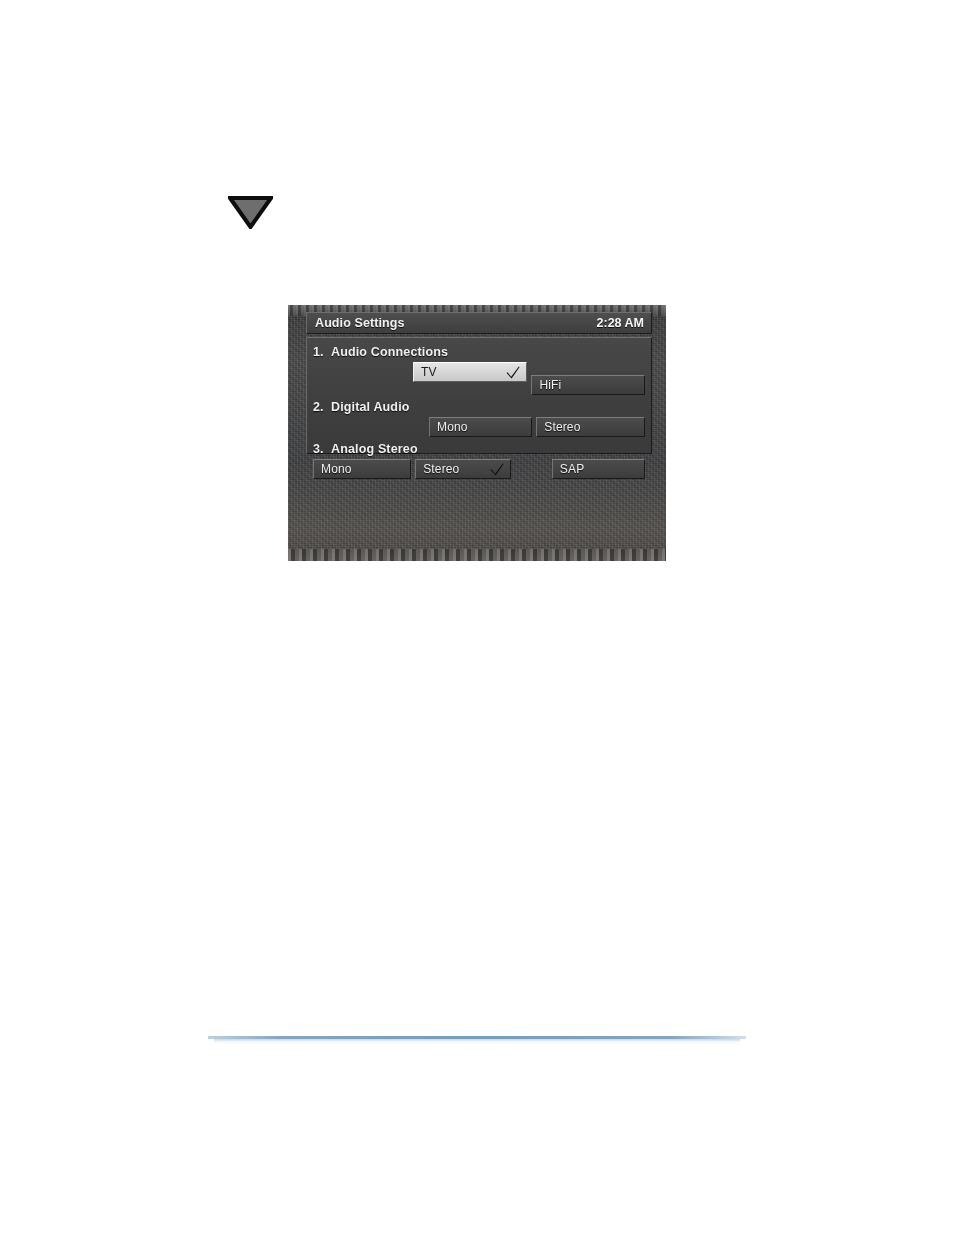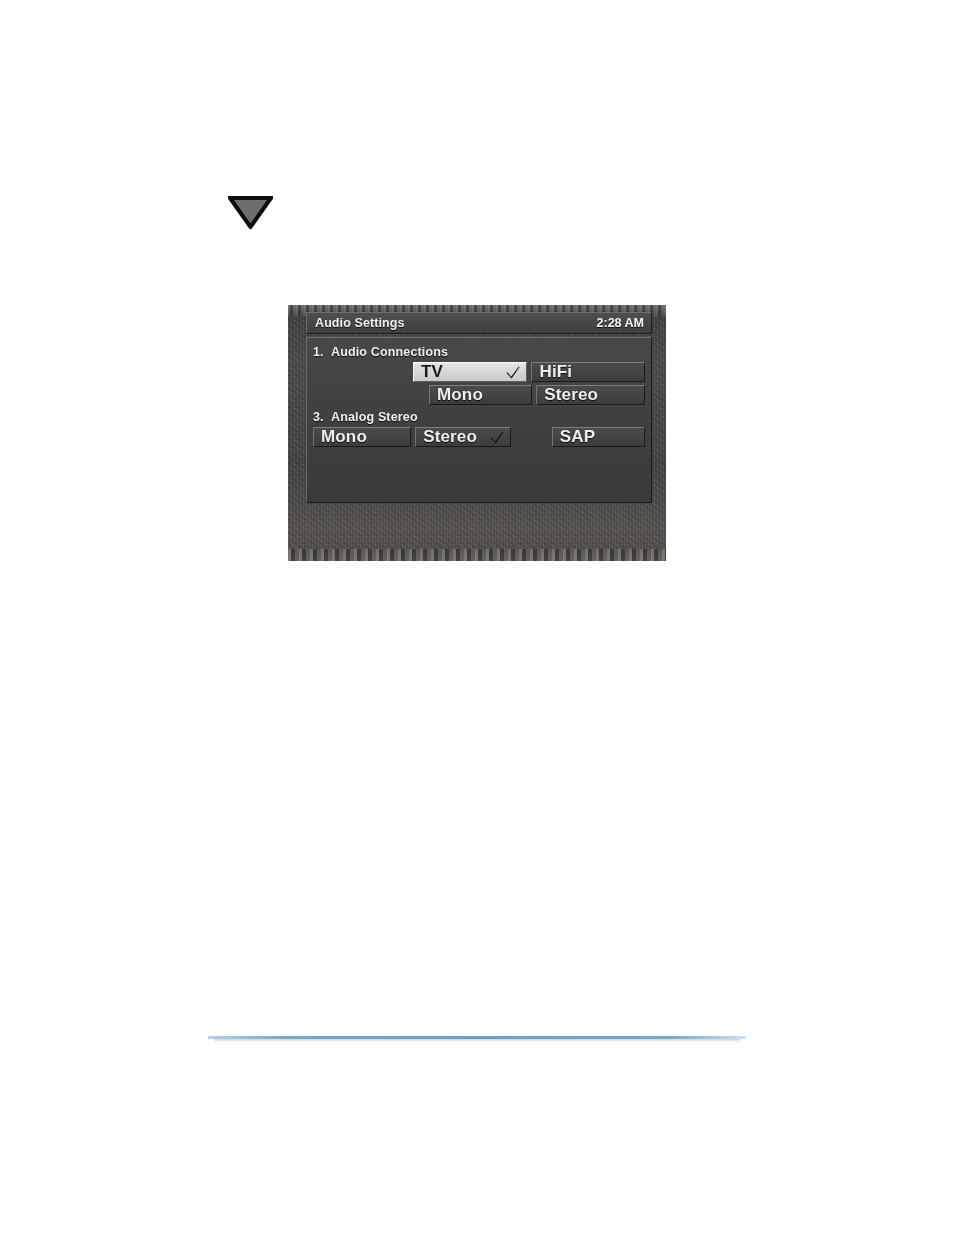--- a/index.html
+++ b/index.html
@@ -110,21 +110,21 @@
     color: #f6f6f6;
     font-size: 12.5px;
     font-weight: bold;
     text-shadow: 0 1px 0 rgba(0,0,0,0.75);
   }
 
   
   #osd-body {
     position: relative;
     margin-top: 3px;
-    height: 166px;
+    height: 117px;
     background: linear-gradient(to bottom, #484848 0%, #3f3f3f 55%, #3a3a3a 100%);
     border: 1px solid #1b1b1b;
     border-top-color: #707070;
     border-left-color: #6a6a6a;
     box-sizing: border-box;
     padding: 5px 6px 0 6px;
   }
 
   .section-label {
     color: #f0f0f0;
@@ -156,22 +156,22 @@
     align-items: center;
     padding: 0 5px 0 7px;
     border: 1px solid #191919;
     border-top-color: #7e7e7e;
     border-left-color: #757575;
     background: linear-gradient(to bottom, #4b4b4b 0%, #444444 50%, #3c3c3c 100%);
     overflow: hidden;
   }
   .opt-btn .opt-label {
     color: #efefef;
-    font-size: 17px;
-    font-weight: bold;
+    font-size: 12px;
+    font-weight: normal;
     letter-spacing: 0.15px;
     text-shadow: 0 1px 1px rgba(0,0,0,0.85);
     white-space: nowrap;
     flex: 1 1 auto;
   }
   .opt-btn .check-mark {
     flex: 0 0 auto;
     width: 15px;
     height: 15px;
     margin-left: 4px;
@@ -187,21 +187,21 @@
     border-right-color: #5d5d5d;
     border-bottom-color: #5d5d5d;
   }
   .opt-btn.selected .opt-label {
     color: #1a1a1a;
     text-shadow: none;
   }
 
   
   .w-tv      { width: 123px; }
-  .w-hifi    { width: 122px; }
+  .w-hifi    { width: 122px; margin-top: 13px; }
   .w-dig     { width: 112px; }
   .w-dig2    { width: 118px; }
   .w-ana-1   { width: 115px; }
   .w-ana-2   { width: 112px; }
   .w-ana-3   { width: 109px; margin-left: 37px; }
 
   
   #osd-footer {
     position: relative;
     margin-top: 4px;
@@ -256,20 +256,23 @@
               <path d="M1.5 7.3 L5.2 11.8 L12.8 1.4 L13.6 2.1 L5.6 13.6 L0.6 8.1 Z" fill="#111111"></path>
             </svg>
           </span>
         </div>
         <div class="opt-btn w-hifi">
           <span class="opt-label">HiFi</span>
 
         </div>
       </div>
 
+      <div class="section-label">
+        <span class="num">2.</span><span>Digital Audio</span>
+      </div>
       <div class="btn-row indent-2">
         <div class="opt-btn w-dig">
           <span class="opt-label">Mono</span>
 
         </div>
         <div class="opt-btn w-dig2">
           <span class="opt-label">Stereo</span>
 
         </div>
       </div>

